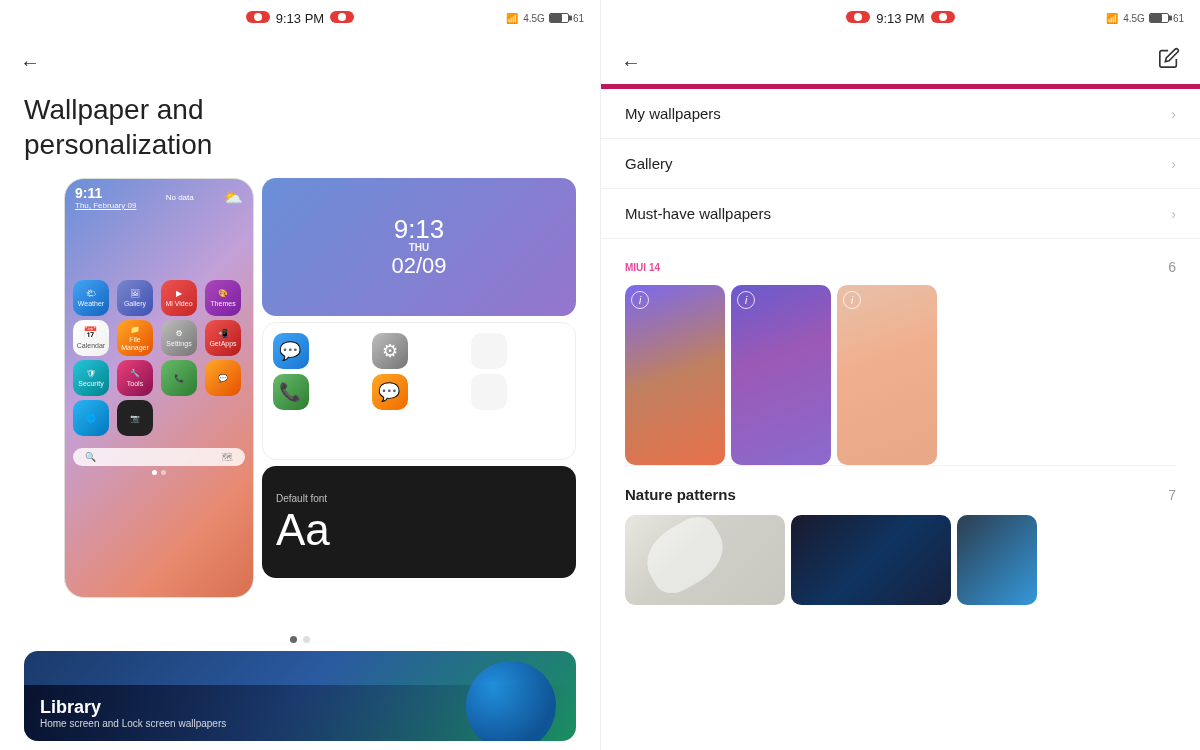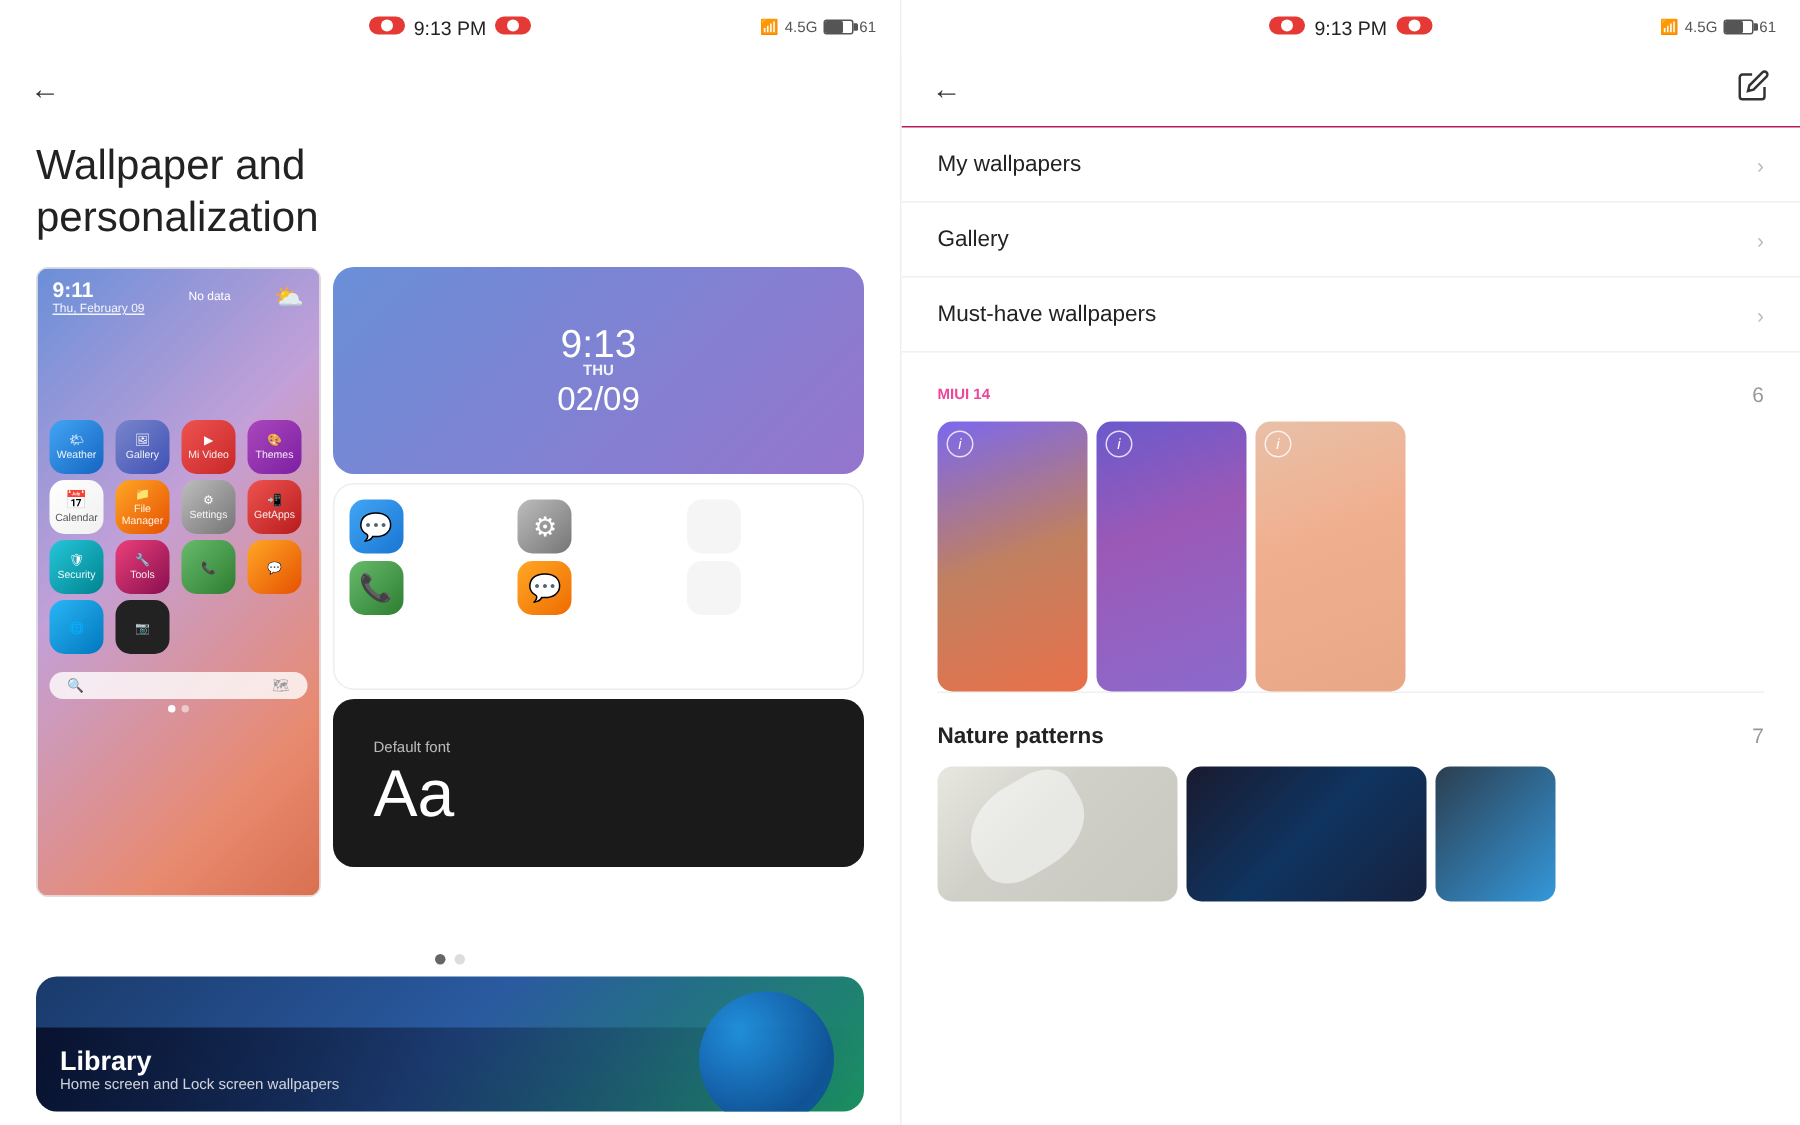--- a/index.html
+++ b/index.html
@@ -150,26 +150,27 @@
       display: flex;
       padding: 0 24px;
       gap: 8px;
       height: 450px;
     }
 
     
     .phone-preview {
       width: 190px;
       height: 420px;
-      border-radius: 8px;
+      border-radius: 20px;
       overflow: hidden;
       background: linear-gradient(135deg, #6a8fd8 0%, #c3a0d8 40%, #e88a70 80%, #d97050 100%);
       position: relative;
       flex-shrink: 0;
       border: 1px solid #ddd;
+      margin-left: 40px;
     }
 
     .phone-status {
       display: flex;
       justify-content: space-between;
       align-items: center;
       padding: 6px 10px 2px;
       color: white;
       font-size: 10px;
     }
@@ -327,21 +328,21 @@
       border-radius: 10px;
       display: flex;
       align-items: center;
       justify-content: center;
       font-size: 16px;
     }
 
     .tile-font {
       background: #1a1a1a;
       border-radius: 14px;
-      padding: 10px 27px;
+      padding: 10px 14px;
       height: 112px;
       display: flex;
       flex-direction: column;
       justify-content: center;
       color: white;
     }
 
     .tile-font-label {
       font-size: 10px;
       color: rgba(255,255,255,0.7);
@@ -421,21 +422,21 @@
     }
 
     .wallpaper-title h1 {
       font-size: 28px;
       font-weight: 400;
       color: #222;
     }
 
     
     .menu-list {
-      border-top: 1px solid #be185d;
+      border-top: 5px solid #be185d;
     }
 
     .menu-item {
       display: flex;
       align-items: center;
       justify-content: space-between;
       padding: 16px 24px;
       border-bottom: 1px solid #f0f0f0;
       cursor: pointer;
     }

